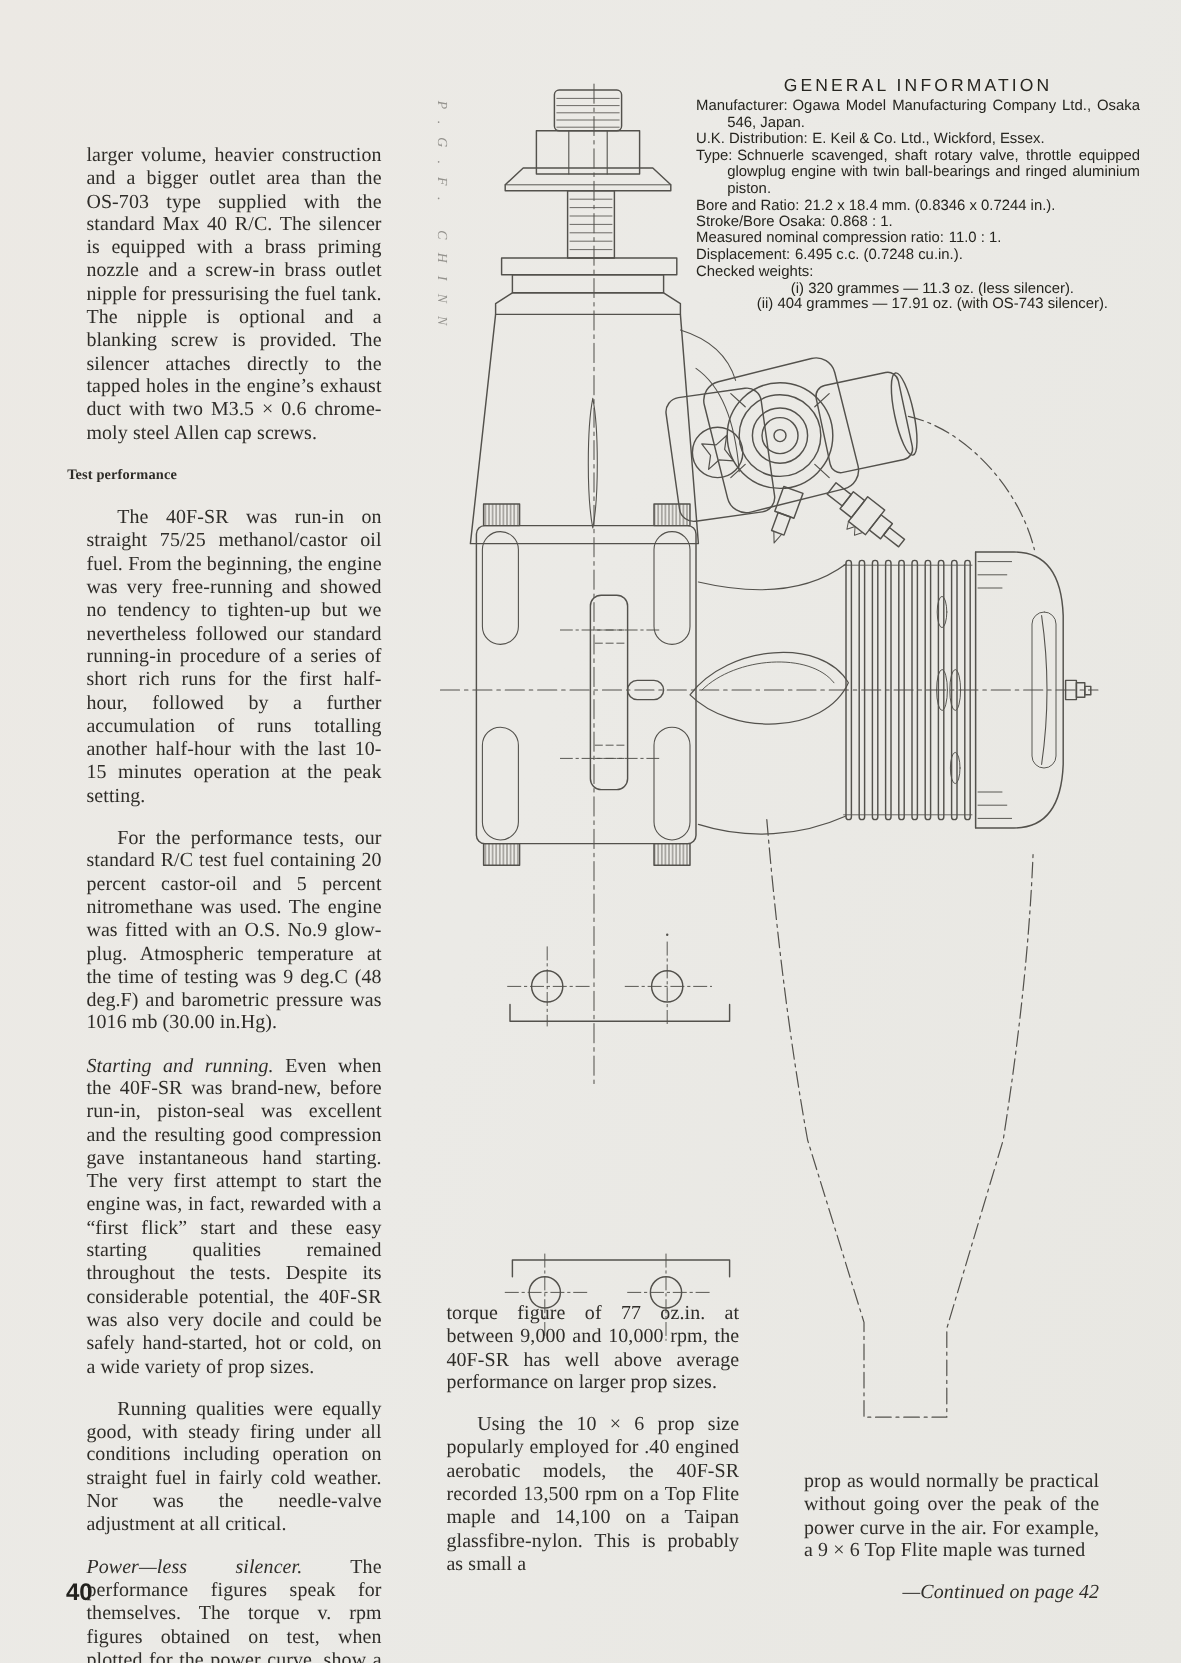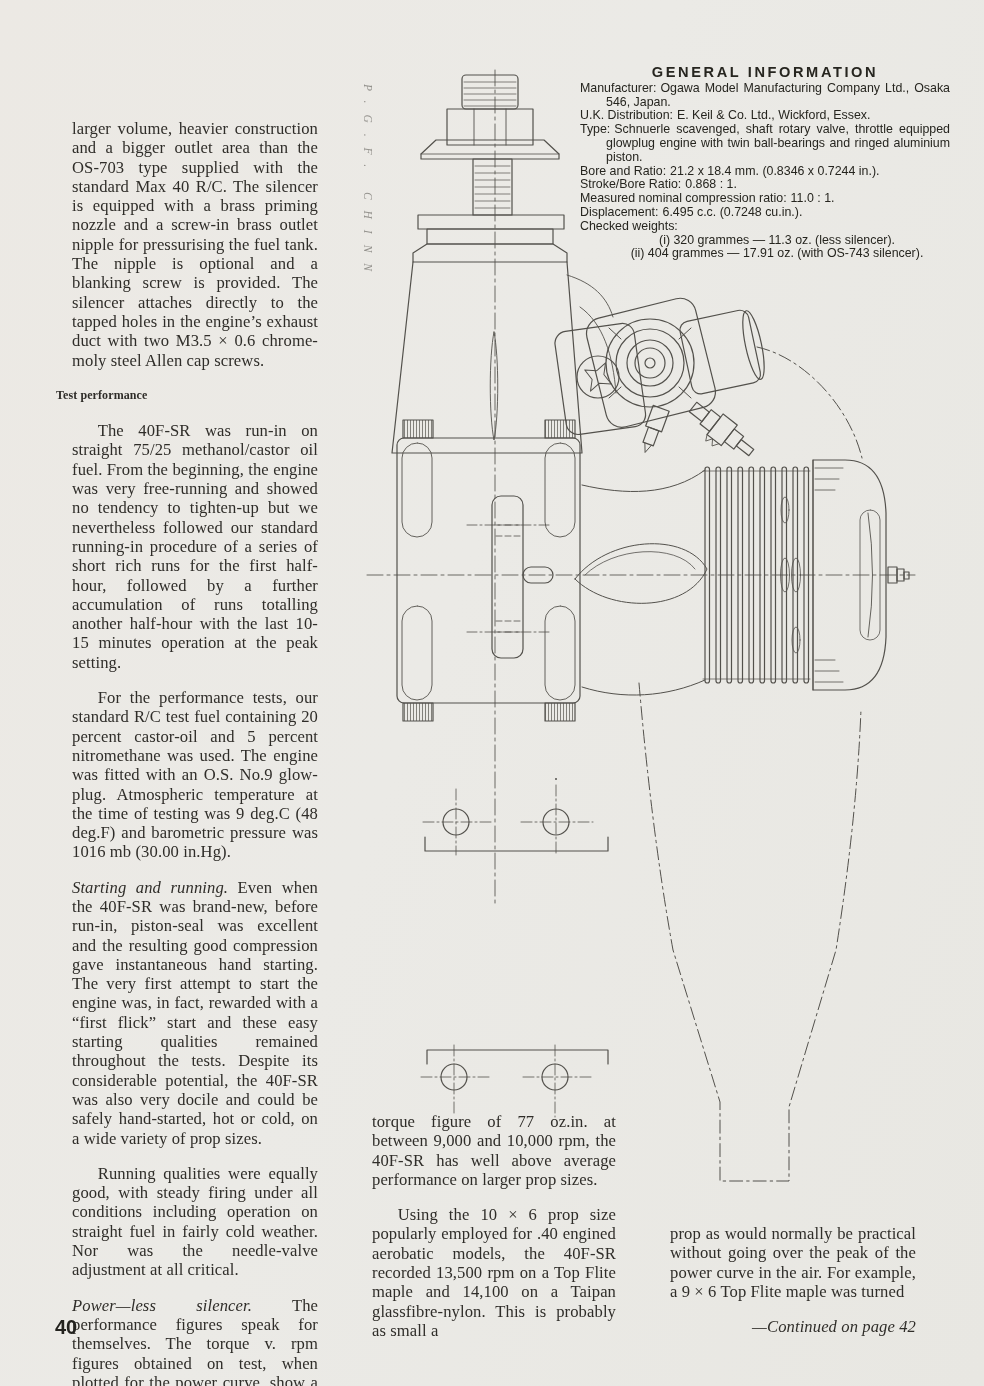--- a/index.html
+++ b/index.html
@@ -10,28 +10,28 @@
     background-image:linear-gradient(110deg,#ece9e4 0%,#ebeae6 45%,#e8e7e2 100%);
     overflow:hidden;
     font-family:"Liberation Serif","DejaVu Serif",serif;
     color:#2f2d29;
   }
   .col{position:absolute;text-align:justify;font-size:16.6px;line-height:19.3px;letter-spacing:.1px;z-index:2;}
   .col p{margin:16px;}
   .col p.ind{text-indent:1.55em;}
   .col i{font-style:italic;}
   #col1{left:56px;top:103px;width:278px;}
-  #col2{left:356px;top:1096px;width:276px;}
+  #col2{left:356px;top:1068px;width:276px;}
   #col3{left:654px;top:1208px;width:278px;}
   .subhead{font-weight:bold;font-size:12px;margin:11px 0 2px 0 !important;text-indent:0 !important;}
   .continued{margin-top:9px !important;text-align:right;font-style:italic;}
   
   #gibox{position:absolute;left:580px;top:66px;width:370px;z-index:3;
     font-family:"Liberation Sans","DejaVu Sans",sans-serif;font-size:12.4px;line-height:13.8px;color:#26251f;}
-  #gibox .gi-title{font-weight:bold;font-size:14.6px;letter-spacing:2.6px;text-align:center;margin-bottom:2px;}
+  #gibox .gi-title{font-weight:normal;font-size:14.6px;letter-spacing:2.6px;text-align:center;margin-bottom:2px;}
   .gi-item{padding-left:26px;text-indent:-26px;text-align:justify;}
   .gi-item .gi-label{font-weight:normal;margin-right:4px;}
   .gi-sub{padding-left:24px;text-indent:0;text-align:center;}
   
   #drawing{position:absolute;left:355px;top:55px;width:620px;height:1140px;z-index:1;pointer-events:none;}
   #signature{
     position:absolute;left:362px;top:84px;height:320px;z-index:1;
     writing-mode:vertical-rl;text-orientation:sideways;
     font-family:"Liberation Serif",serif;font-style:italic;
     font-size:11.5px;letter-spacing:11px;color:rgba(75,73,68,.55);
@@ -196,21 +196,21 @@
   </svg>
 
   <div id="signature">P.G.F. CHINN</div>
 
   <div id="gibox">
     <div class="gi-title">GENERAL INFORMATION</div>
     <div class="gi-item"><span class="gi-label">Manufacturer:</span><span>Ogawa Model Manufacturing Company Ltd., Osaka 546, Japan.</span></div>
     <div class="gi-item"><span class="gi-label">U.K. Distribution:</span><span>E. Keil &amp; Co. Ltd., Wickford, Essex.</span></div>
     <div class="gi-item"><span class="gi-label">Type:</span><span>Schnuerle scavenged, shaft rotary valve, throttle equipped glowplug engine with twin ball-bearings and ringed aluminium piston.</span></div>
     <div class="gi-item"><span class="gi-label">Bore and Ratio:</span><span>21.2 x 18.4 mm. (0.8346 x 0.7244 in.).</span></div>
-    <div class="gi-item"><span class="gi-label">Stroke/Bore Ratio:</span><span>0.868 : 1.</span></div>
+    <div class="gi-item"><span class="gi-label">Stroke/Bore Osaka:</span><span>0.868 : 1.</span></div>
     <div class="gi-item"><span class="gi-label">Measured nominal compression ratio:</span><span>11.0 : 1.</span></div>
     <div class="gi-item"><span class="gi-label">Displacement:</span><span>6.495 c.c. (0.7248 cu.in.).</span></div>
     <div class="gi-item"><span class="gi-label">Checked weights:</span></div>
     <div class="gi-sub"><span>(i) 320 grammes — 11.3 oz. (less silencer).</span></div>
     <div class="gi-sub"><span>(ii) 404 grammes — 17.91 oz. (with OS-743 silencer).</span></div>
   </div>
 
   <div class="col" id="col1">
     <p>larger volume, heavier construction and a bigger outlet area than the OS-703 type supplied with the standard Max 40 R/C. The silencer is equipped with a brass priming nozzle and a screw-in brass outlet nipple for pressurising the fuel tank. The nipple is optional and a blanking screw is provided. The silencer attaches directly to the tapped holes in the engine’s exhaust duct with two M3.5 × 0.6 chrome-moly steel Allen cap screws.</p>
     <p class="subhead">Test performance</p>

